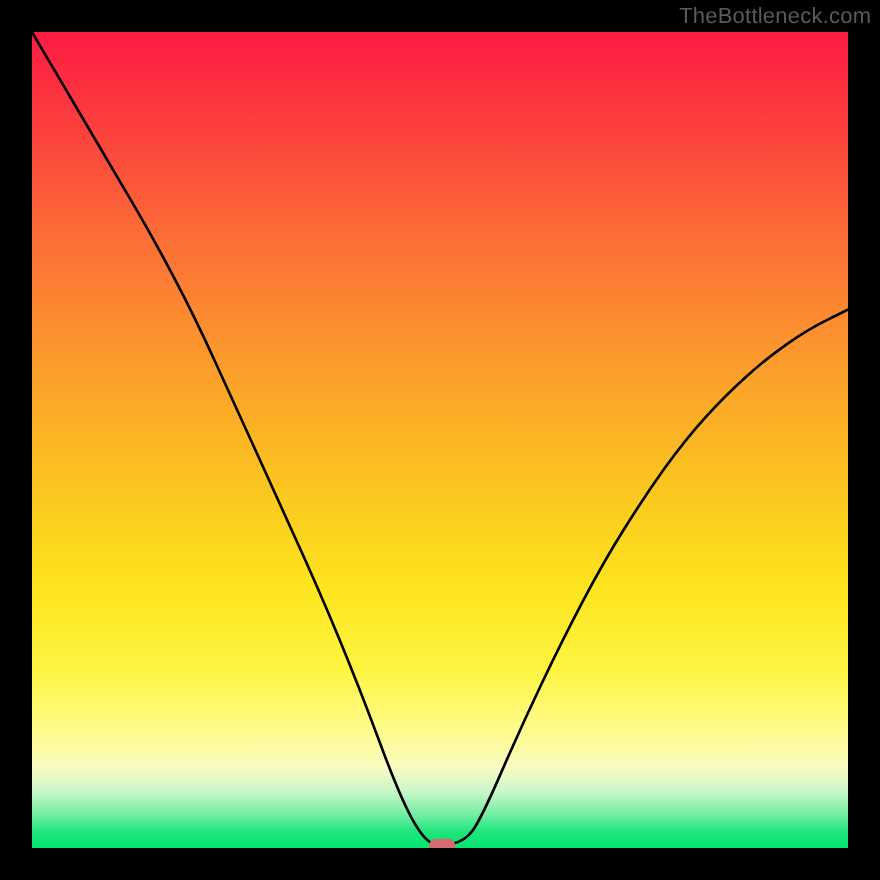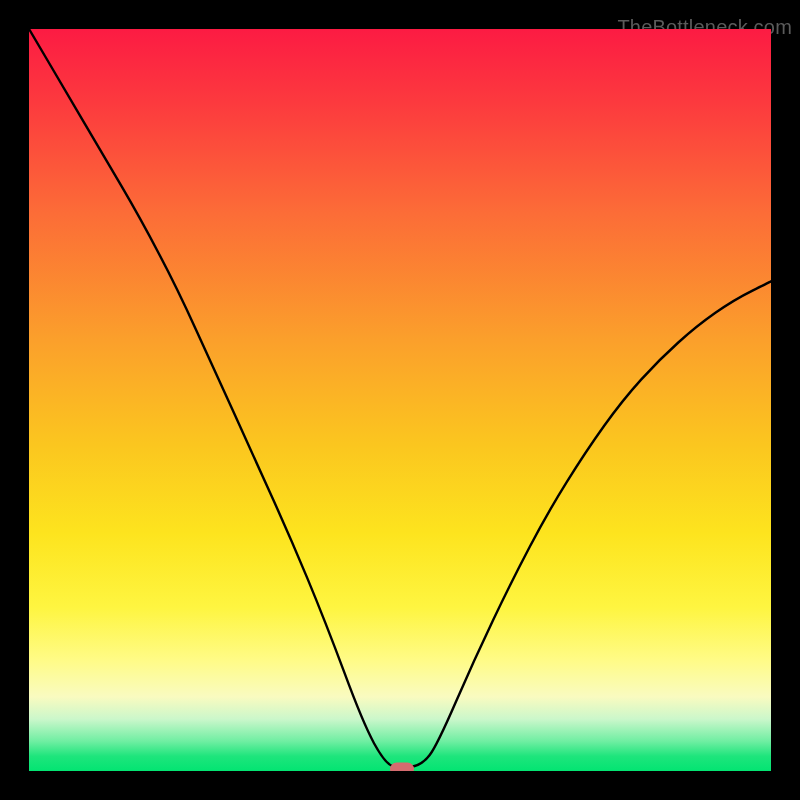--- a/index.html
+++ b/index.html
@@ -12,21 +12,21 @@
     overflow: hidden;
   }
   .frame {
     position: relative;
     width: 800px;
     height: 800px;
     background: #000;
   }
   .watermark {
     position: absolute;
-    top: 16px;
+    top: 4px;
     right: 8px;
     color: #5b5b5b;
     font-size: 20px;
     font-weight: 500;
     letter-spacing: 0.2px;
     user-select: none;
   }
   .plot {
     position: absolute;
     left: 29px;

